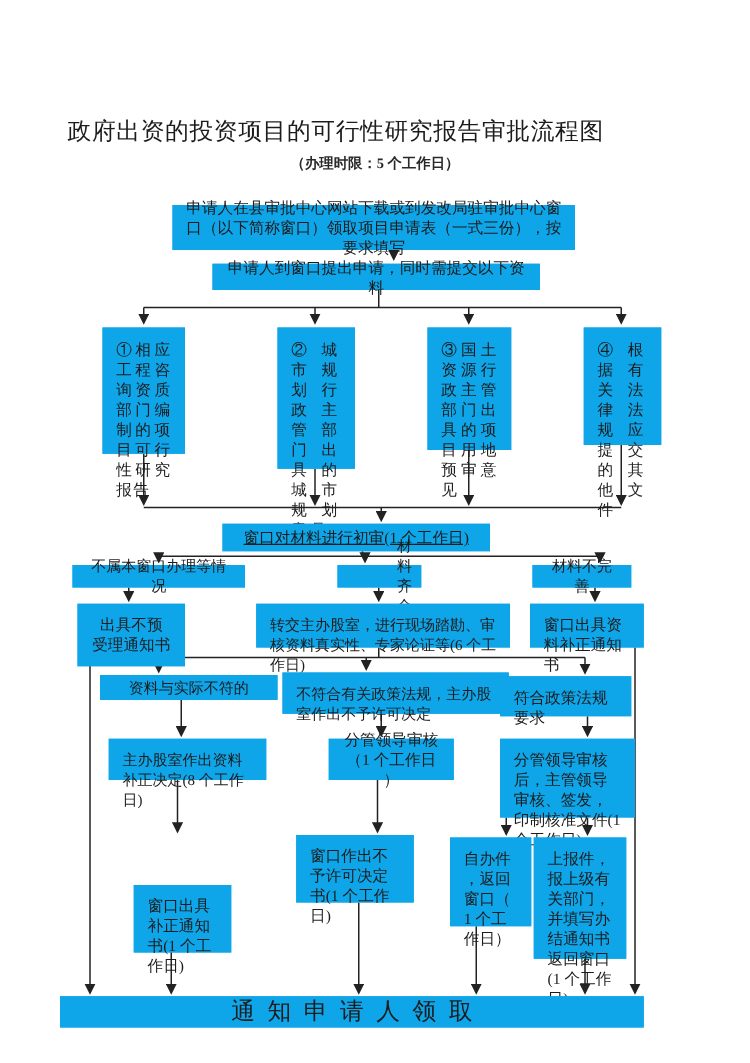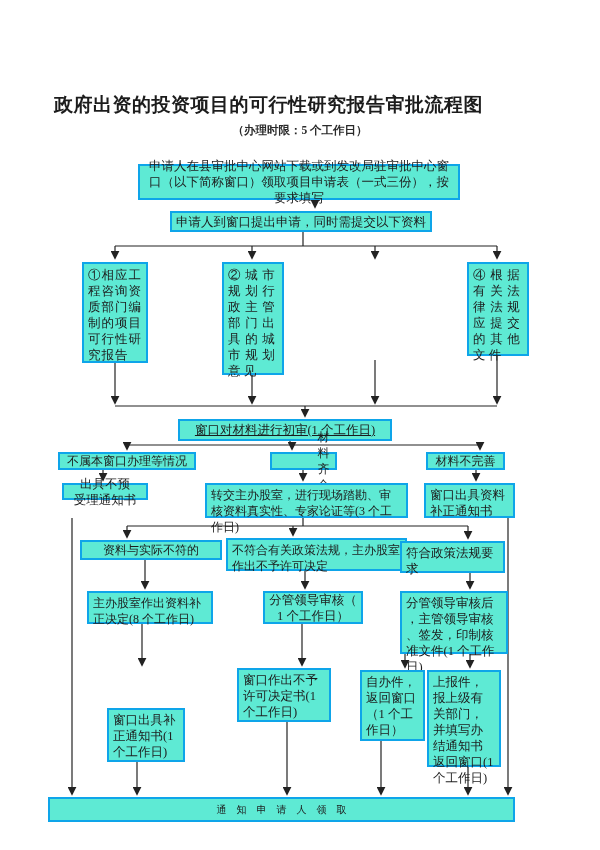--- a/index.html
+++ b/index.html
@@ -2,42 +2,42 @@
 <html><head>
 <meta charset="utf-8">
 <style>
   html,body { margin:0; padding:0; background:#ffffff; }
   #stage {
     position:relative; width:600px; height:850px; background:#ffffff;
     font-family:"Liberation Serif", serif; color:#1c1c1c; overflow:hidden;
   }
   #connectors { position:absolute; left:0; top:0; width:600px; height:850px; pointer-events:none; }
   .doc-title {
-    position:absolute; left:54px; top:92px; font-size:19px; font-weight:bold;
+    position:absolute; left:54px; top:92px; font-size:19px; font-weight:normal;
     letter-spacing:0.5px; white-space:nowrap;
   }
   .doc-subtitle {
     position:absolute; left:0; top:123px; width:600px; text-align:center;
     font-size:11.5px; font-weight:bold; color:#2a2a2a;
   }
   .box {
-    position:absolute; box-sizing:border-box; border:2px solid #0ea5e9; background:#5eead4;
+    position:absolute; box-sizing:border-box; border:7px solid #0ea5e9; background:#0ea5e9;
     font-size:12.5px; line-height:16px; padding:1px 4px;
     display:flex; align-items:center; justify-content:center; text-align:center;
     word-break:break-all; line-break:anywhere;
   }
   .box.left { align-items:flex-start; justify-content:flex-start; text-align:left; padding-top:2px; }
   .box.vjust {
     display:block; text-align:justify; text-justify:inter-character;
     padding:3px 4px; letter-spacing:1px;
   }
   .box.vjust.wide { letter-spacing:3.2px; }
   .box.pre { white-space:pre-line; }
   .box.small { font-size:12px; }
-  .box.collect { letter-spacing:10px; font-size:10px; padding-left:14px; }
+  .box.collect { letter-spacing:10px; font-size:19px; padding-left:14px; }
 </style>
 </head>
 <body>
 
 <div id="stage">
 
   <svg id="connectors" viewBox="0 0 600 850" xmlns="http://www.w3.org/2000/svg">
     <defs>
       <marker id="arw" viewBox="0 0 10 10" refX="8" refY="5" markerWidth="7.5" markerHeight="7.5" orient="auto">
         <path d="M0,0 L10,5 L0,10 z" fill="#222222"></path>
@@ -88,31 +88,32 @@
 
   <div class="doc-title">政府出资的投资项目的可行性研究报告审批流程图</div>
   <div class="doc-subtitle">（办理时限：5 个工作日）</div>
 
   <div class="box" style="left:138px;top:164px;width:322px;height:36px;">申请人在县审批中心网站下载或到发改局驻审批中心窗口（以下简称窗口）领取项目申请表（一式三份），按要求填写</div>
 
   <div class="box" style="left:170px;top:211px;width:262px;height:21px;">申请人到窗口提出申请，同时需提交以下资料</div>
 
   <div class="box vjust wide" style="left:222px;top:262px;width:62px;height:113px;">②城市规划行政主管部门出具的城市规划意见</div>
   <div class="box vjust" style="left:82px;top:262px;width:66px;height:101px;">①相应工程咨询资质部门编制的项目可行性研究报告</div>
+  <div class="box vjust" style="left:342px;top:262px;width:67px;height:98px;">③国土资源行政主管部门出具的项目用地预审意见</div>
   <div class="box vjust wide" style="left:467px;top:262px;width:62px;height:94px;">④根据有关法律法规应提交的其他文件</div>
 
   <div class="box" style="left:178px;top:419px;width:214px;height:22px;text-decoration:underline;">窗口对材料进行初审(1 个工作日)</div>
 
   <div class="box small" style="left:58px;top:452px;width:138px;height:18px;">不属本窗口办理等情况</div>
   <div class="box small" style="left:270px;top:452px;width:67px;height:18px;padding-left:44px;">材料齐全</div>
   <div class="box small" style="left:426px;top:452px;width:79px;height:18px;">材料不完善</div>
 
-  <div class="box pre" style="left:62px;top:483px;width:86px;height:17px;">出具不预
+  <div class="box pre" style="left:62px;top:483px;width:86px;height:50px;">出具不预
 受理通知书</div>
-  <div class="box left small" style="left:205px;top:483px;width:203px;height:35px;">转交主办股室，进行现场踏勘、审核资料真实性、专家论证等(3 个工作日)</div>
+  <div class="box left small" style="left:205px;top:483px;width:203px;height:35px;">转交主办股室，进行现场踏勘、审核资料真实性、专家论证等(6 个工作日)</div>
   <div class="box left" style="left:424px;top:483px;width:91px;height:35px;">窗口出具资料补正通知书</div>
 
   <div class="box small" style="left:80px;top:540px;width:142px;height:20px;">资料与实际不符的</div>
   <div class="box left small" style="left:226px;top:538px;width:181px;height:33px;">不符合有关政策法规，主办股室作出不予许可决定</div>
   <div class="box left" style="left:400px;top:541px;width:105px;height:32px;">符合政策法规要求</div>
 
   <div class="box left small" style="left:87px;top:591px;width:126px;height:33px;">主办股室作出资料补正决定(8 个工作日)</div>
   <div class="box" style="left:263px;top:591px;width:100px;height:33px;">分管领导审核（1 个工作日）</div>
   <div class="box left" style="left:400px;top:591px;width:108px;height:63px;">分管领导审核后，主管领导审核、签发，印制核准文件(1 个工作日)</div>
 

